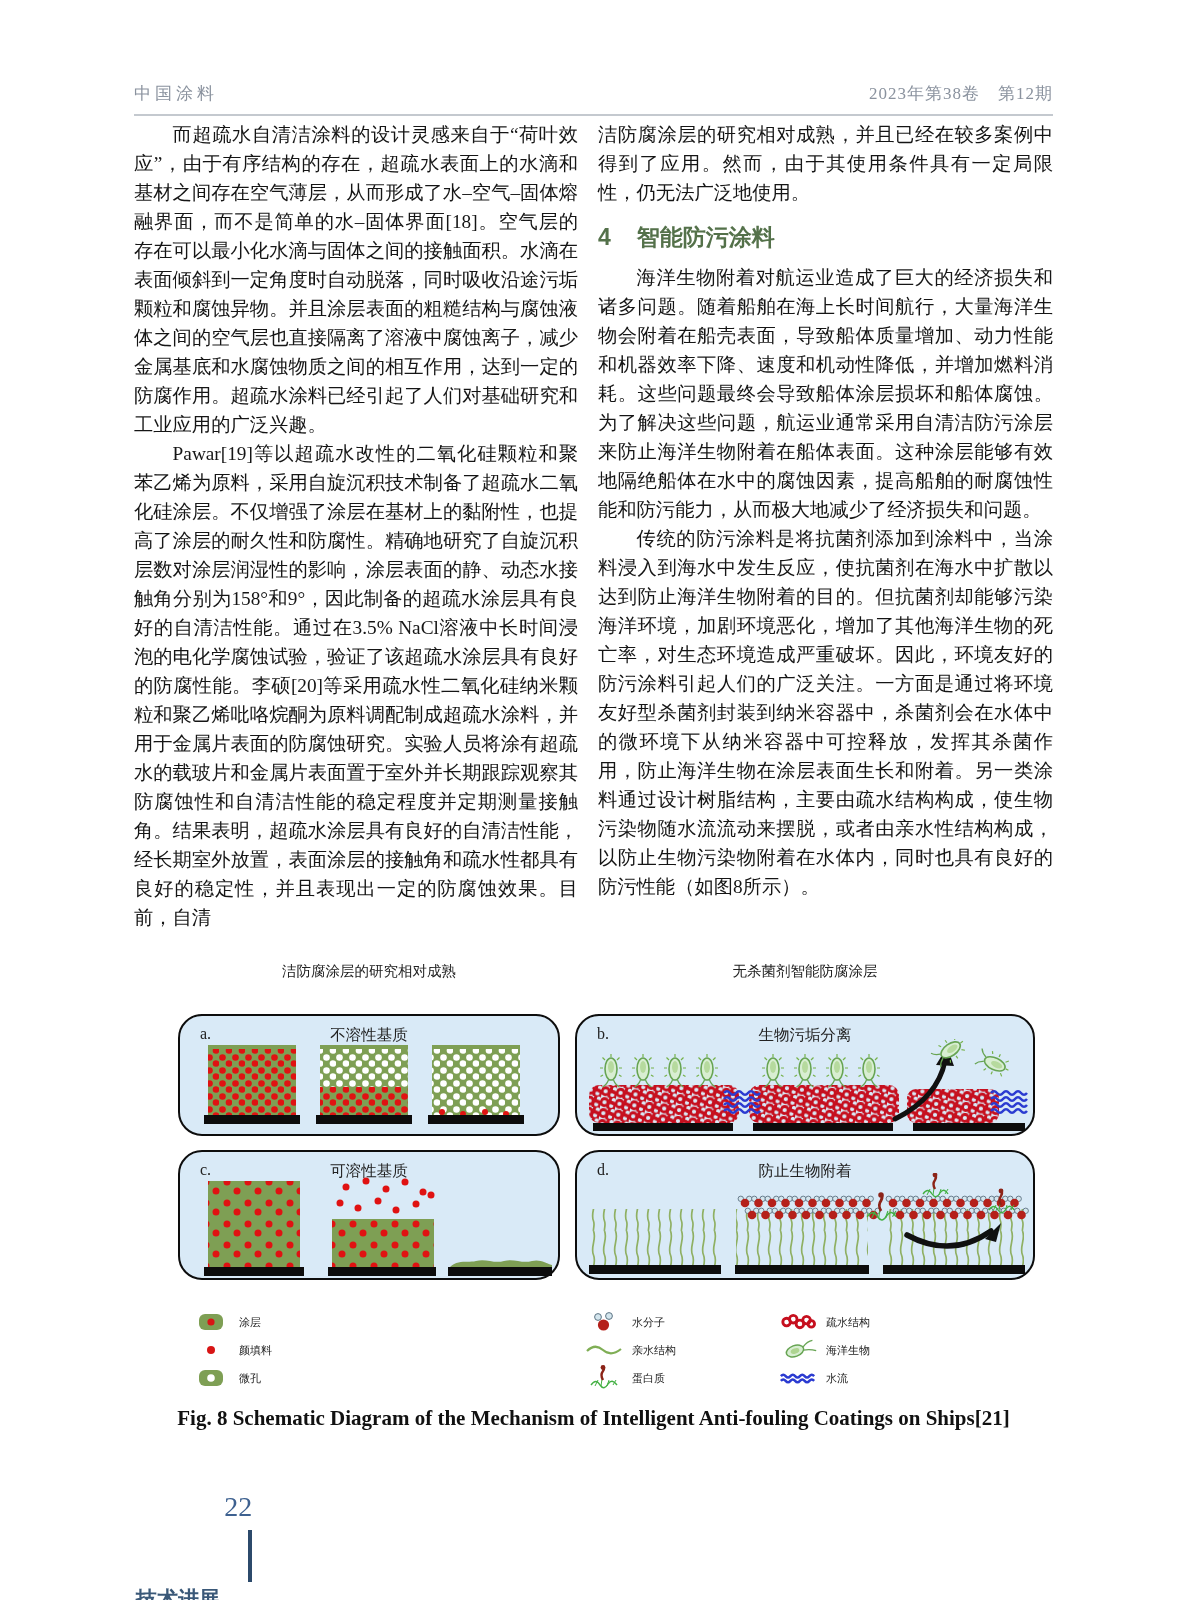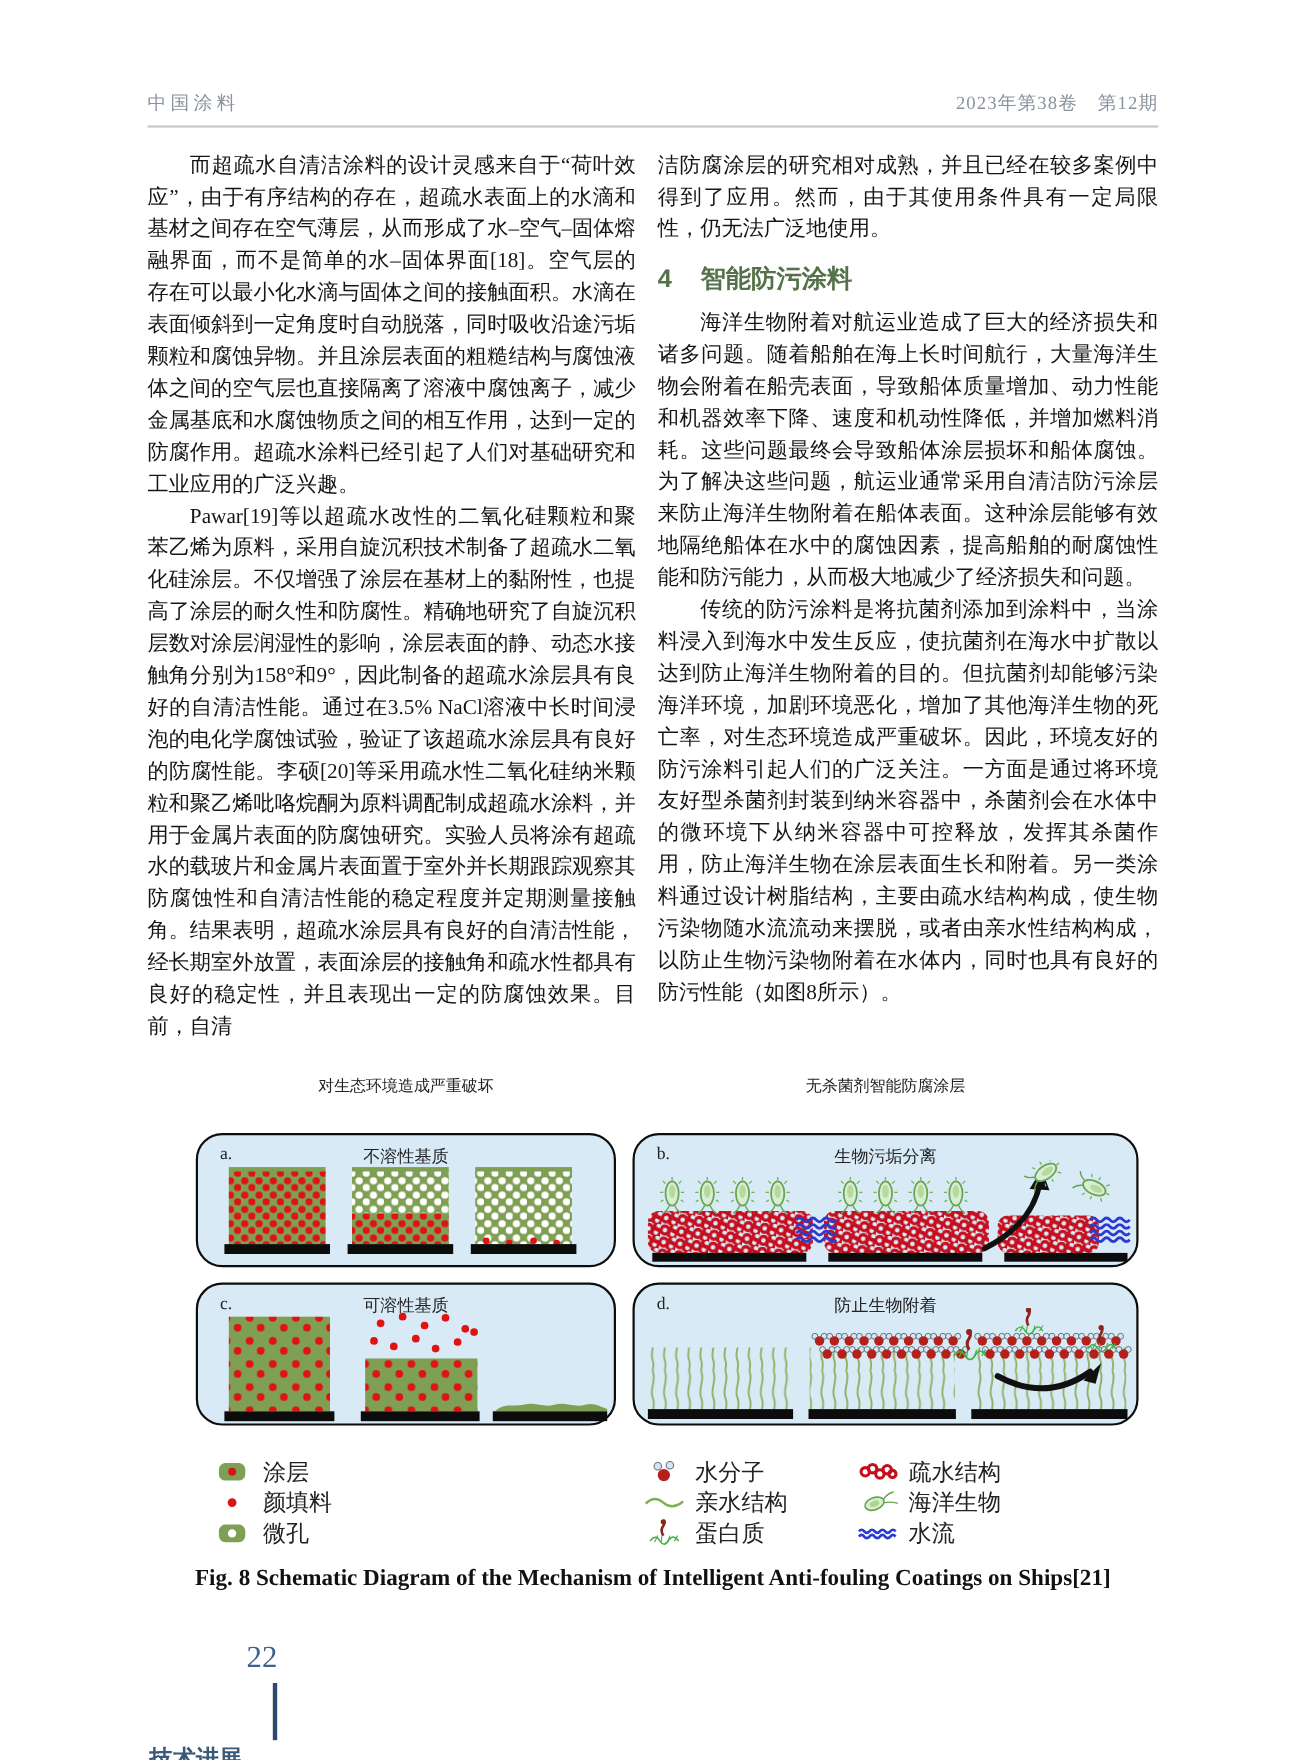--- a/index.html
+++ b/index.html
@@ -5,21 +5,21 @@
   html,body{margin:0;padding:0;background:#ffffff;}
   .page{position:relative;width:1187px;height:1600px;background:#ffffff;box-sizing:border-box;
         padding:82px 134px 0 134px;overflow:hidden;
         font-family:"Liberation Serif","DejaVu Serif",serif;color:#151515;border-radius:23px;}
   
   .hdr{display:flex;justify-content:space-between;align-items:flex-end;
        color:#8a929e;font-size:17px;letter-spacing:1px;
        border-bottom:2px solid #c4c9cf;padding-bottom:9px;}
   .hdr .jname{letter-spacing:4px;}
   
-  .cols{display:flex;gap:20px;margin-top:20px;}
+  .cols{display:flex;gap:20px;margin-top:4px;}
   .col{text-align:justify;font-size:19.3px;line-height:29px;}
   .col.left{width:444px;}
   .col.right{width:455px;}
   .col p{margin:0;text-indent:2em;}
   .col p.noindent{text-indent:0;}
   .sec-h{display:flex;align-items:baseline;gap:26px;margin:15px 0 11px 0;
          font-family:"Liberation Sans","DejaVu Sans",sans-serif;
          font-weight:bold;font-size:23px;color:#54714a;line-height:30px;}
   
   .fig{position:relative;width:919px;height:480px;margin-top:26px;
@@ -29,21 +29,21 @@
   .grp-title.gr{left:441px;width:460px;}
   .panel{position:absolute;background:#d9eaf7;border:2.5px solid #0d0d0d;border-radius:24px;box-sizing:border-box;}
   .panel .plabel{position:absolute;left:20px;top:9px;font-size:16px;color:#222;}
   .panel .ptitle{position:absolute;left:0;top:9px;width:100%;text-align:center;font-size:15.5px;color:#222;}
   .panel svg{position:absolute;left:0;bottom:1px;}
   .pa,.pc{left:44px;width:382px;}
   .pb,.pd{left:441px;width:460px;}
   .pa,.pb{top:56px;height:122px;}
   .pc,.pd{top:192px;height:130px;}
   
-  .legend{position:absolute;font-size:21px;color:#222;}
+  .legend{position:absolute;font-size:11px;color:#222;}
   .leg-item{display:flex;align-items:center;height:28px;gap:9px;}
   .leg-icon{display:inline-flex;width:38px;justify-content:center;}
   .lg-left{left:58px;top:350px;}
   .lg-r1{left:451px;top:350px;}
   .lg-r2{left:645px;top:350px;text-align:right;}
   
   .cap{position:absolute;left:0;width:100%;text-align:center;font-weight:bold;color:#111;}
   .cap-cn{top:418px;font-size:18.5px;}
   .cap-en{top:448px;font-size:21px;}
   
@@ -75,21 +75,21 @@
       <div class="sec-h">
         <span>4</span>
         <span>智能防污涂料</span>
       </div>
       <p>海洋生物附着对航运业造成了巨大的经济损失和诸多问题。随着船舶在海上长时间航行，大量海洋生物会附着在船壳表面，导致船体质量增加、动力性能和机器效率下降、速度和机动性降低，并增加燃料消耗。这些问题最终会导致船体涂层损坏和船体腐蚀。为了解决这些问题，航运业通常采用自清洁防污涂层来防止海洋生物附着在船体表面。这种涂层能够有效地隔绝船体在水中的腐蚀因素，提高船舶的耐腐蚀性能和防污能力，从而极大地减少了经济损失和问题。</p>
       <p>传统的防污涂料是将抗菌剂添加到涂料中，当涂料浸入到海水中发生反应，使抗菌剂在海水中扩散以达到防止海洋生物附着的目的。但抗菌剂却能够污染海洋环境，加剧环境恶化，增加了其他海洋生物的死亡率，对生态环境造成严重破坏。因此，环境友好的防污涂料引起人们的广泛关注。一方面是通过将环境友好型杀菌剂封装到纳米容器中，杀菌剂会在水体中的微环境下从纳米容器中可控释放，发挥其杀菌作用，防止海洋生物在涂层表面生长和附着。另一类涂料通过设计树脂结构，主要由疏水结构构成，使生物污染物随水流流动来摆脱，或者由亲水性结构构成，以防止生物污染物附着在水体内，同时也具有良好的防污性能（如图8所示）。</p>
     </div>
   </div>
 
   <div class="fig">
-    <div class="grp-title gl">对生态环境造成严重破坏</div>
+    <div class="grp-title gl">洁防腐涂层的研究相对成熟</div>
     <div class="grp-title gr">无杀菌剂智能防腐涂层</div>
 
     <div class="panel pa">
       <span class="plabel">a.</span>
       <span class="ptitle">不溶性基质</span>
       <svg width="377" height="92" viewBox="0 0 377 92">
         <defs>
           <pattern id="paR" width="13" height="13" patternUnits="userSpaceOnUse">
             <rect width="13" height="13" fill="#7e9f54"></rect>
             <circle cx="3.5" cy="3.5" r="3.3" fill="#e01212"></circle>

